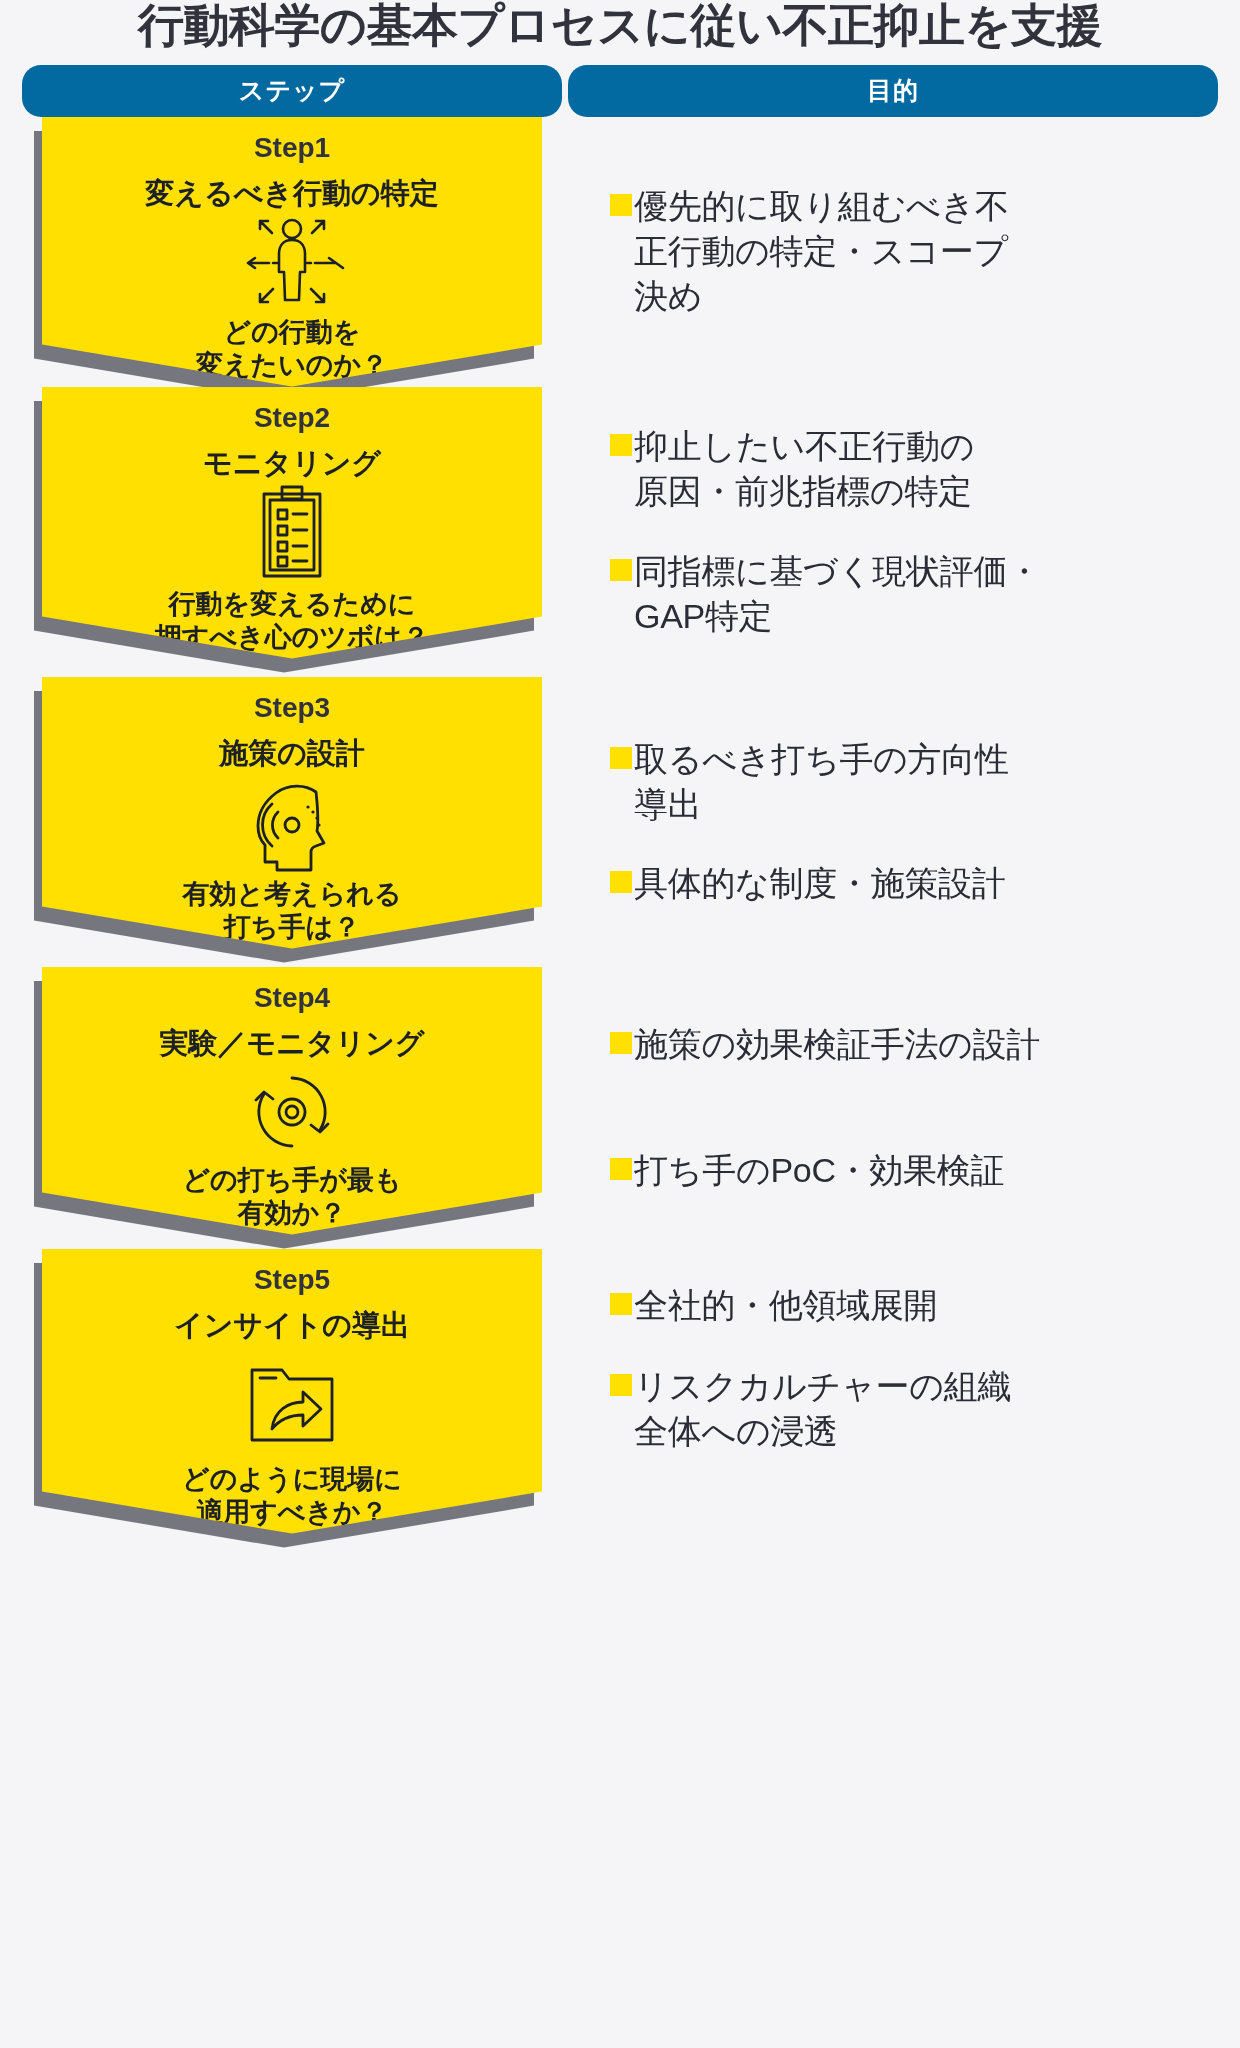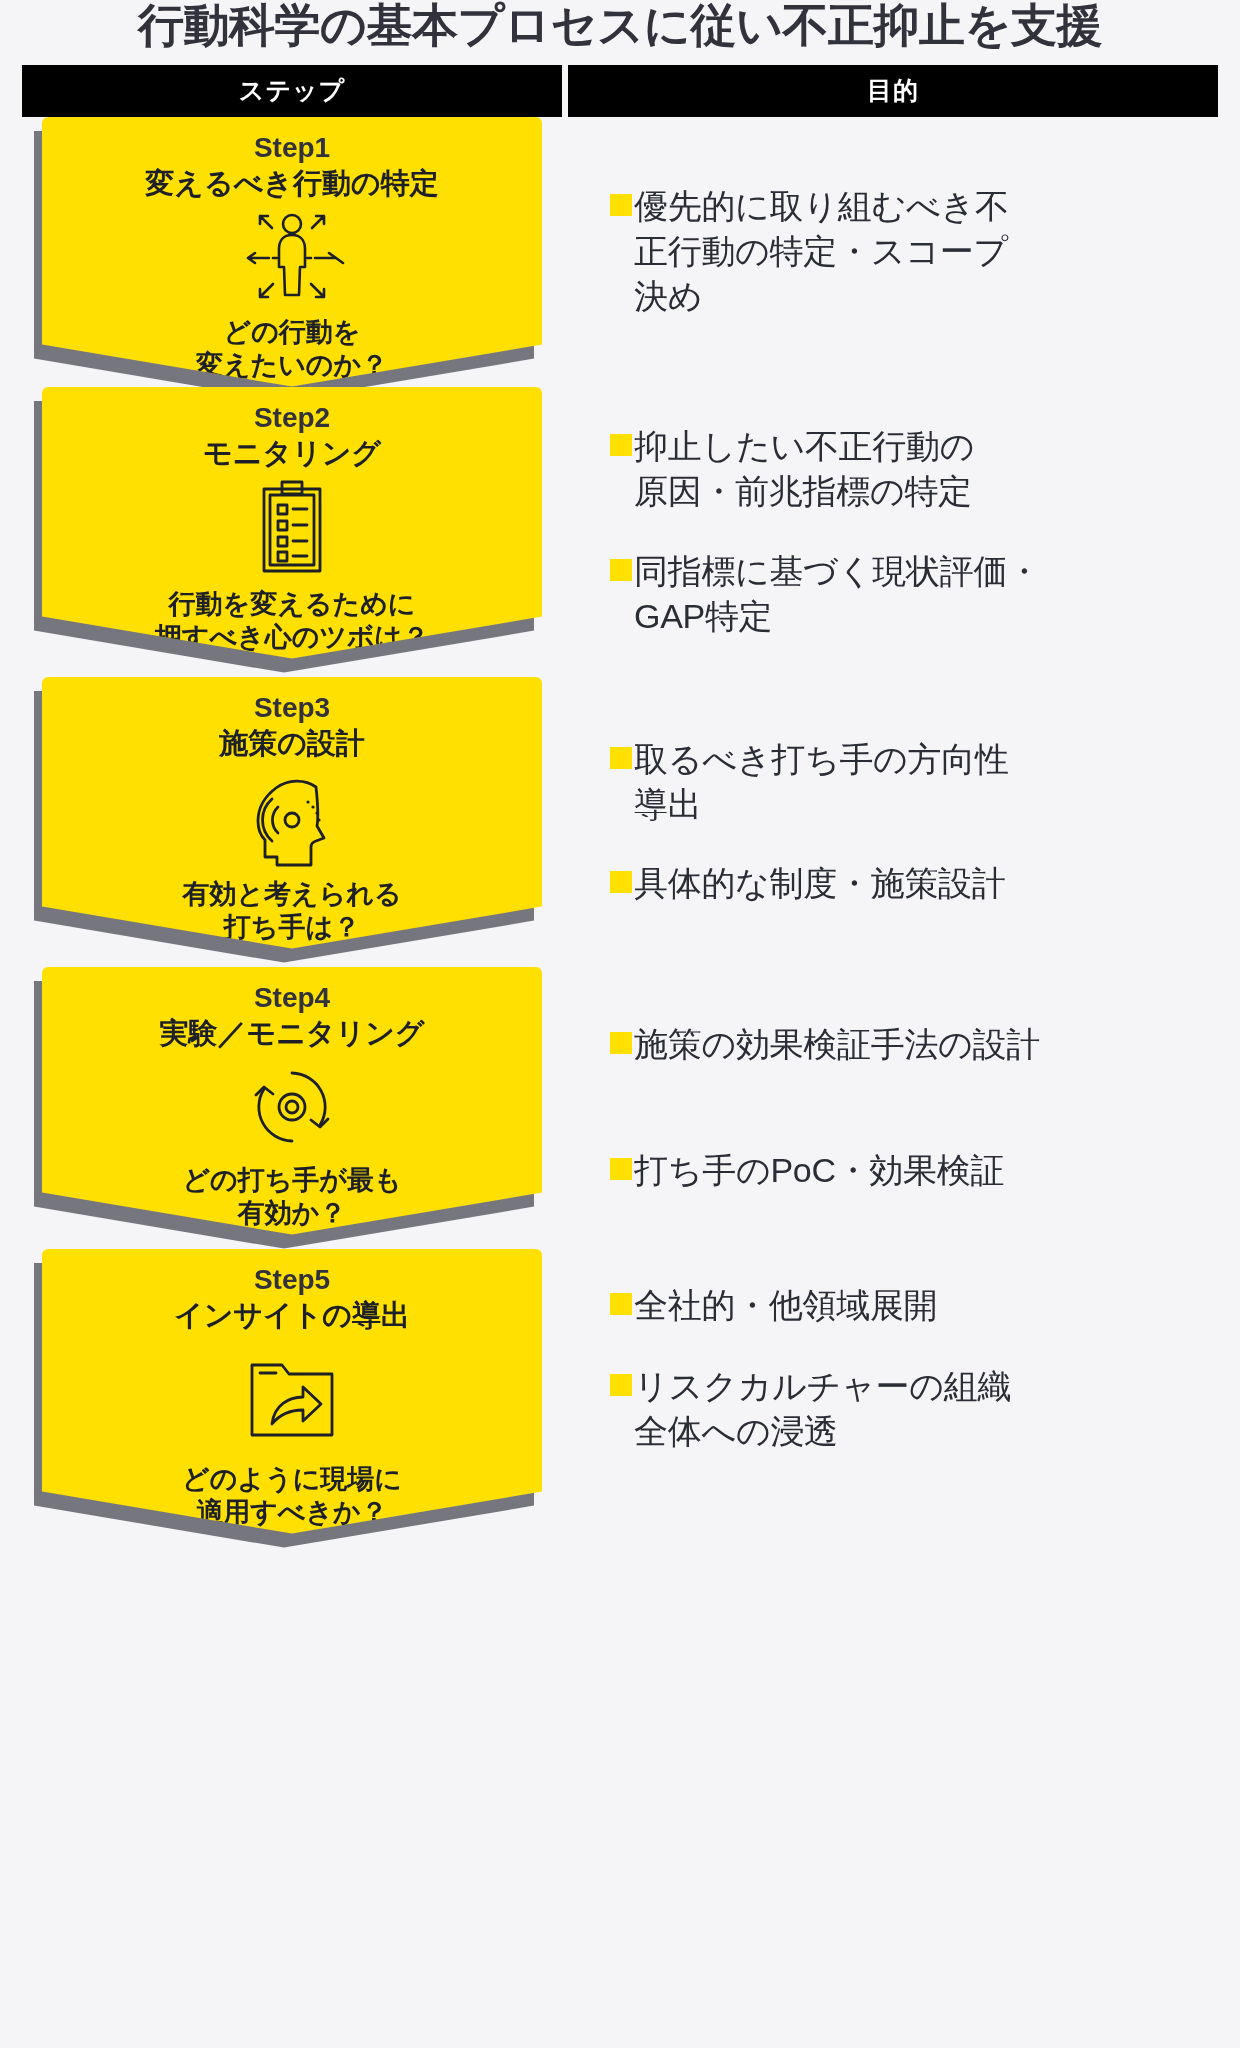--- a/index.html
+++ b/index.html
@@ -26,28 +26,29 @@
   }
 
   
   .header-row {
     display: flex;
     height: 52px;
     margin: 0 22px;
     gap: 6px;
   }
   .header-cell {
-    background: #000000;
+    background: #0369a1;
     color: #ffffff;
     font-size: 25px;
     font-weight: bold;
     display: flex;
     align-items: center;
     justify-content: center;
     letter-spacing: 1px;
+    border-radius: 19px;
   }
   .header-cell.step-col { width: 540px; }
   .header-cell.purpose-col { flex: 1; }
 
   
   .rows {
     position: relative;
     margin: 0 22px;
   }
   .row {
@@ -78,37 +79,36 @@
   .chev-body {
     position: relative;
     background: #ffe000;
     clip-path: polygon(0 0, 100% 0, 100% calc(100% - 42px), 50% 100%, 0 calc(100% - 42px));
     width: 100%;
     height: 100%;
     display: flex;
     flex-direction: column;
     align-items: center;
     padding-top: 14px;
-    border-radius: 6px;
   }
 
   .step-label {
     color: #31323c;
     font-size: 28px;
     font-weight: bold;
     text-align: center;
     line-height: 1.18;
   }
   .step-name {
     color: #1d2027;
     font-size: 29px;
     font-weight: bold;
     text-align: center;
     line-height: 1.2;
-    margin-top: 2px;
+    margin-top: 12px;
   }
   .step-icon {
     display: flex;
     justify-content: center;
     align-items: center;
     flex: 1;
     min-height: 0;
     padding: 6px 0;
   }
   .step-q {

